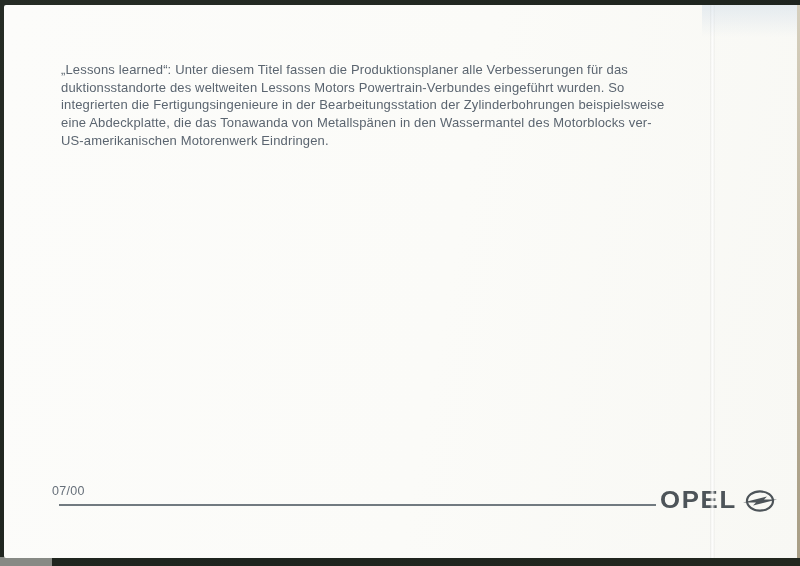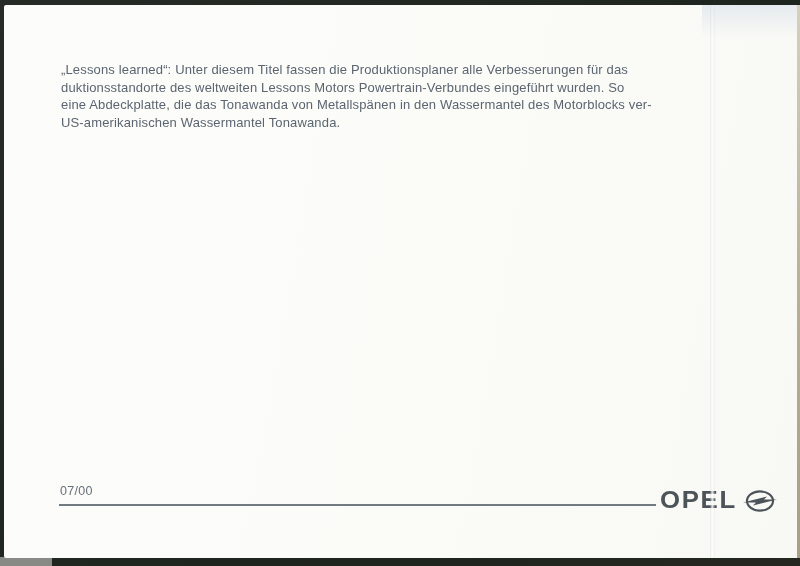--- a/index.html
+++ b/index.html
@@ -52,21 +52,21 @@
     background:linear-gradient(to bottom,rgba(196,212,228,0.38),rgba(196,212,228,0));
     pointer-events:none;
   }
   .press-text{
     position:absolute;left:57px;top:56px;
     font-size:13px;line-height:17.7px;letter-spacing:0.15px;
     color:var(--text);
   }
   .press-text .line{white-space:nowrap;}
   .date-code{
-    position:absolute;left:56px;top:479px;
+    position:absolute;left:48px;top:479px;
     font-size:12.5px;letter-spacing:0.3px;color:#67707a;
   }
   .rule{
     position:absolute;left:55px;top:499px;width:597px;height:2px;
     background:var(--rule);
   }
   .brand{
     position:absolute;left:656px;top:482px;
     display:flex;align-items:center;color:var(--brand);
   }
@@ -85,22 +85,23 @@
 <body>
 
 <div class="scan">
   <div class="frame-fade"></div>
 
   <div class="card">
 
     <div class="press-text">
       <div class="line">„Lessons learned“: Unter diesem Titel fassen die Produktionsplaner alle Verbesserungen für das</div>
       <div class="line">duktionsstandorte des weltweiten Lessons Motors Powertrain-Verbundes eingeführt wurden. So</div>
+      <div class="line">integrierten die Fertigungsingenieure in der Bearbeitungsstation der Zylinderbohrungen beispielsweise</div>
       <div class="line">eine Abdeckplatte, die das Tonawanda von Metallspänen in den Wassermantel des Motorblocks ver-</div>
-      <div class="line">US-amerikanischen Wassermantel Tonawanda.</div>
+      <div class="line">US-amerikanischen Motorenwerk Eindringen.</div>
     </div>
 
     <span class="date-code">07/00</span>
 
     <div class="rule"></div>
 
     <div class="brand">
       <span class="wordmark">OPEL</span>
       <svg class="blitz" viewBox="0 0 34 24" xmlns="http://www.w3.org/2000/svg" aria-hidden="true">
         <ellipse cx="17" cy="12" rx="13" ry="9.6" fill="none" stroke="currentColor" stroke-width="2.2"></ellipse>

